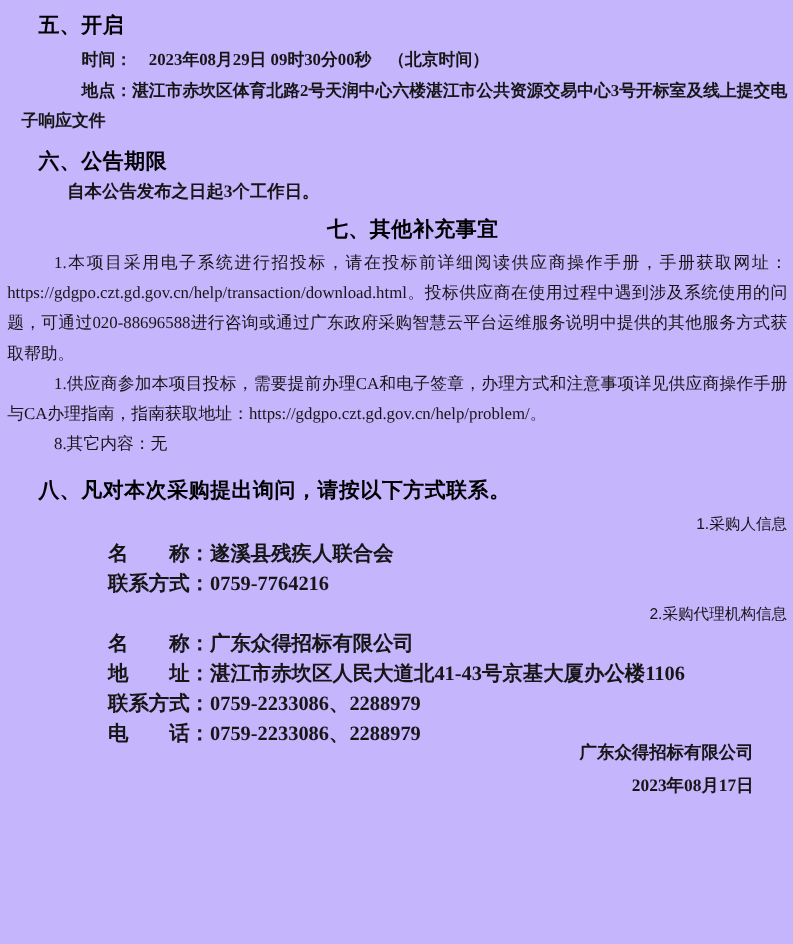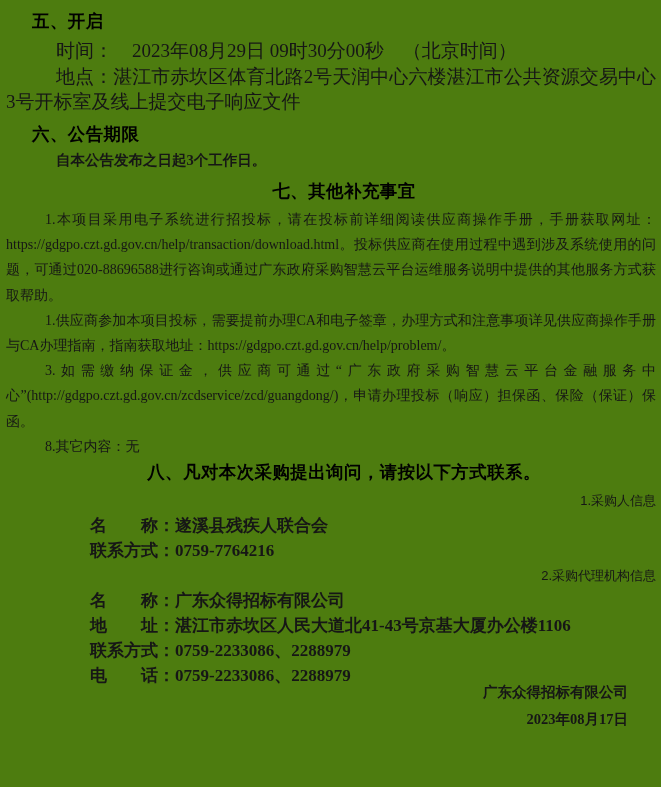--- a/index.html
+++ b/index.html
@@ -4,45 +4,46 @@
 <style>
   html, body {
     margin: 0;
     padding: 0;
     background: #ffffff;
   }
   .doc {
     position: relative;
     width: 661px;
     height: 787px;
-    background: #4d7c0f;
+    background: #c4b5fd;
     box-sizing: border-box;
     padding: 10px 5px 0 6px;
     overflow: hidden;
     font-family: "Liberation Serif", "DejaVu Serif", serif;
     color: #161616;
   }
   .h {
     font-size: 17.4px;
     font-weight: bold;
     color: #000000;
     margin: 0 0 0 26px;
     line-height: 22px;
     letter-spacing: 0.5px;
   }
   .h6 { margin-top: 5px; line-height: 28px; }
   .h7 { margin-top: 4px; line-height: 28px; text-align: center; }
-  .h8 { margin-top: 0;   line-height: 26px; text-align: center; }
+  .h8 { margin-top: 12px;   line-height: 26px; }
 
   .s5body {
     margin-top: 6px;
-    font-size: 19px;
-    font-weight: normal;
+    font-size: 14px;
+    font-weight: bold;
     line-height: 25.5px;
     text-align: justify;
+    margin-left: 12px;
   }
   .s5body .line { text-indent: 50px; }
 
   .s6body {
     font-size: 14.5px;
     font-weight: bold;
     line-height: 25.5px;
     text-indent: 50px;
   }
 
@@ -92,21 +93,20 @@
     <div class="line">地点：湛江市赤坎区体育北路2号天润中心六楼湛江市公共资源交易中心3号开标室及线上提交电子响应文件</div>
   </div>
 
   <div class="h h6">六、公告期限</div>
   <div class="s6body">自本公告发布之日起3个工作日。</div>
 
   <div class="h h7">七、其他补充事宜</div>
   <div class="s7body">
     <div class="para">1.本项目采用电子系统进行招投标，请在投标前详细阅读供应商操作手册，手册获取网址：https://gdgpo.czt.gd.gov.cn/help/transaction/download.html。投标供应商在使用过程中遇到涉及系统使用的问题，可通过020-88696588进行咨询或通过广东政府采购智慧云平台运维服务说明中提供的其他服务方式获取帮助。</div>
     <div class="para">1.供应商参加本项目投标，需要提前办理CA和电子签章，办理方式和注意事项详见供应商操作手册与CA办理指南，指南获取地址：https://gdgpo.czt.gd.gov.cn/help/problem/。</div>
-    <div class="para">3.如需缴纳保证金，供应商可通过“广东政府采购智慧云平台金融服务中心”(http://gdgpo.czt.gd.gov.cn/zcdservice/zcd/guangdong/)，申请办理投标（响应）担保函、保险（保证）保函。</div>
     <div class="para">8.其它内容：无</div>
   </div>
 
   <div class="h h8">八、凡对本次采购提出询问，请按以下方式联系。</div>
   <div class="s8body">
 
     <div class="subhead">1.采购人信息</div>
     <div class="detail"><span>名　　称：</span><span>遂溪县残疾人联合会</span></div>
     <div class="detail"><span>联系方式：</span><span>0759-7764216</span></div>
 

